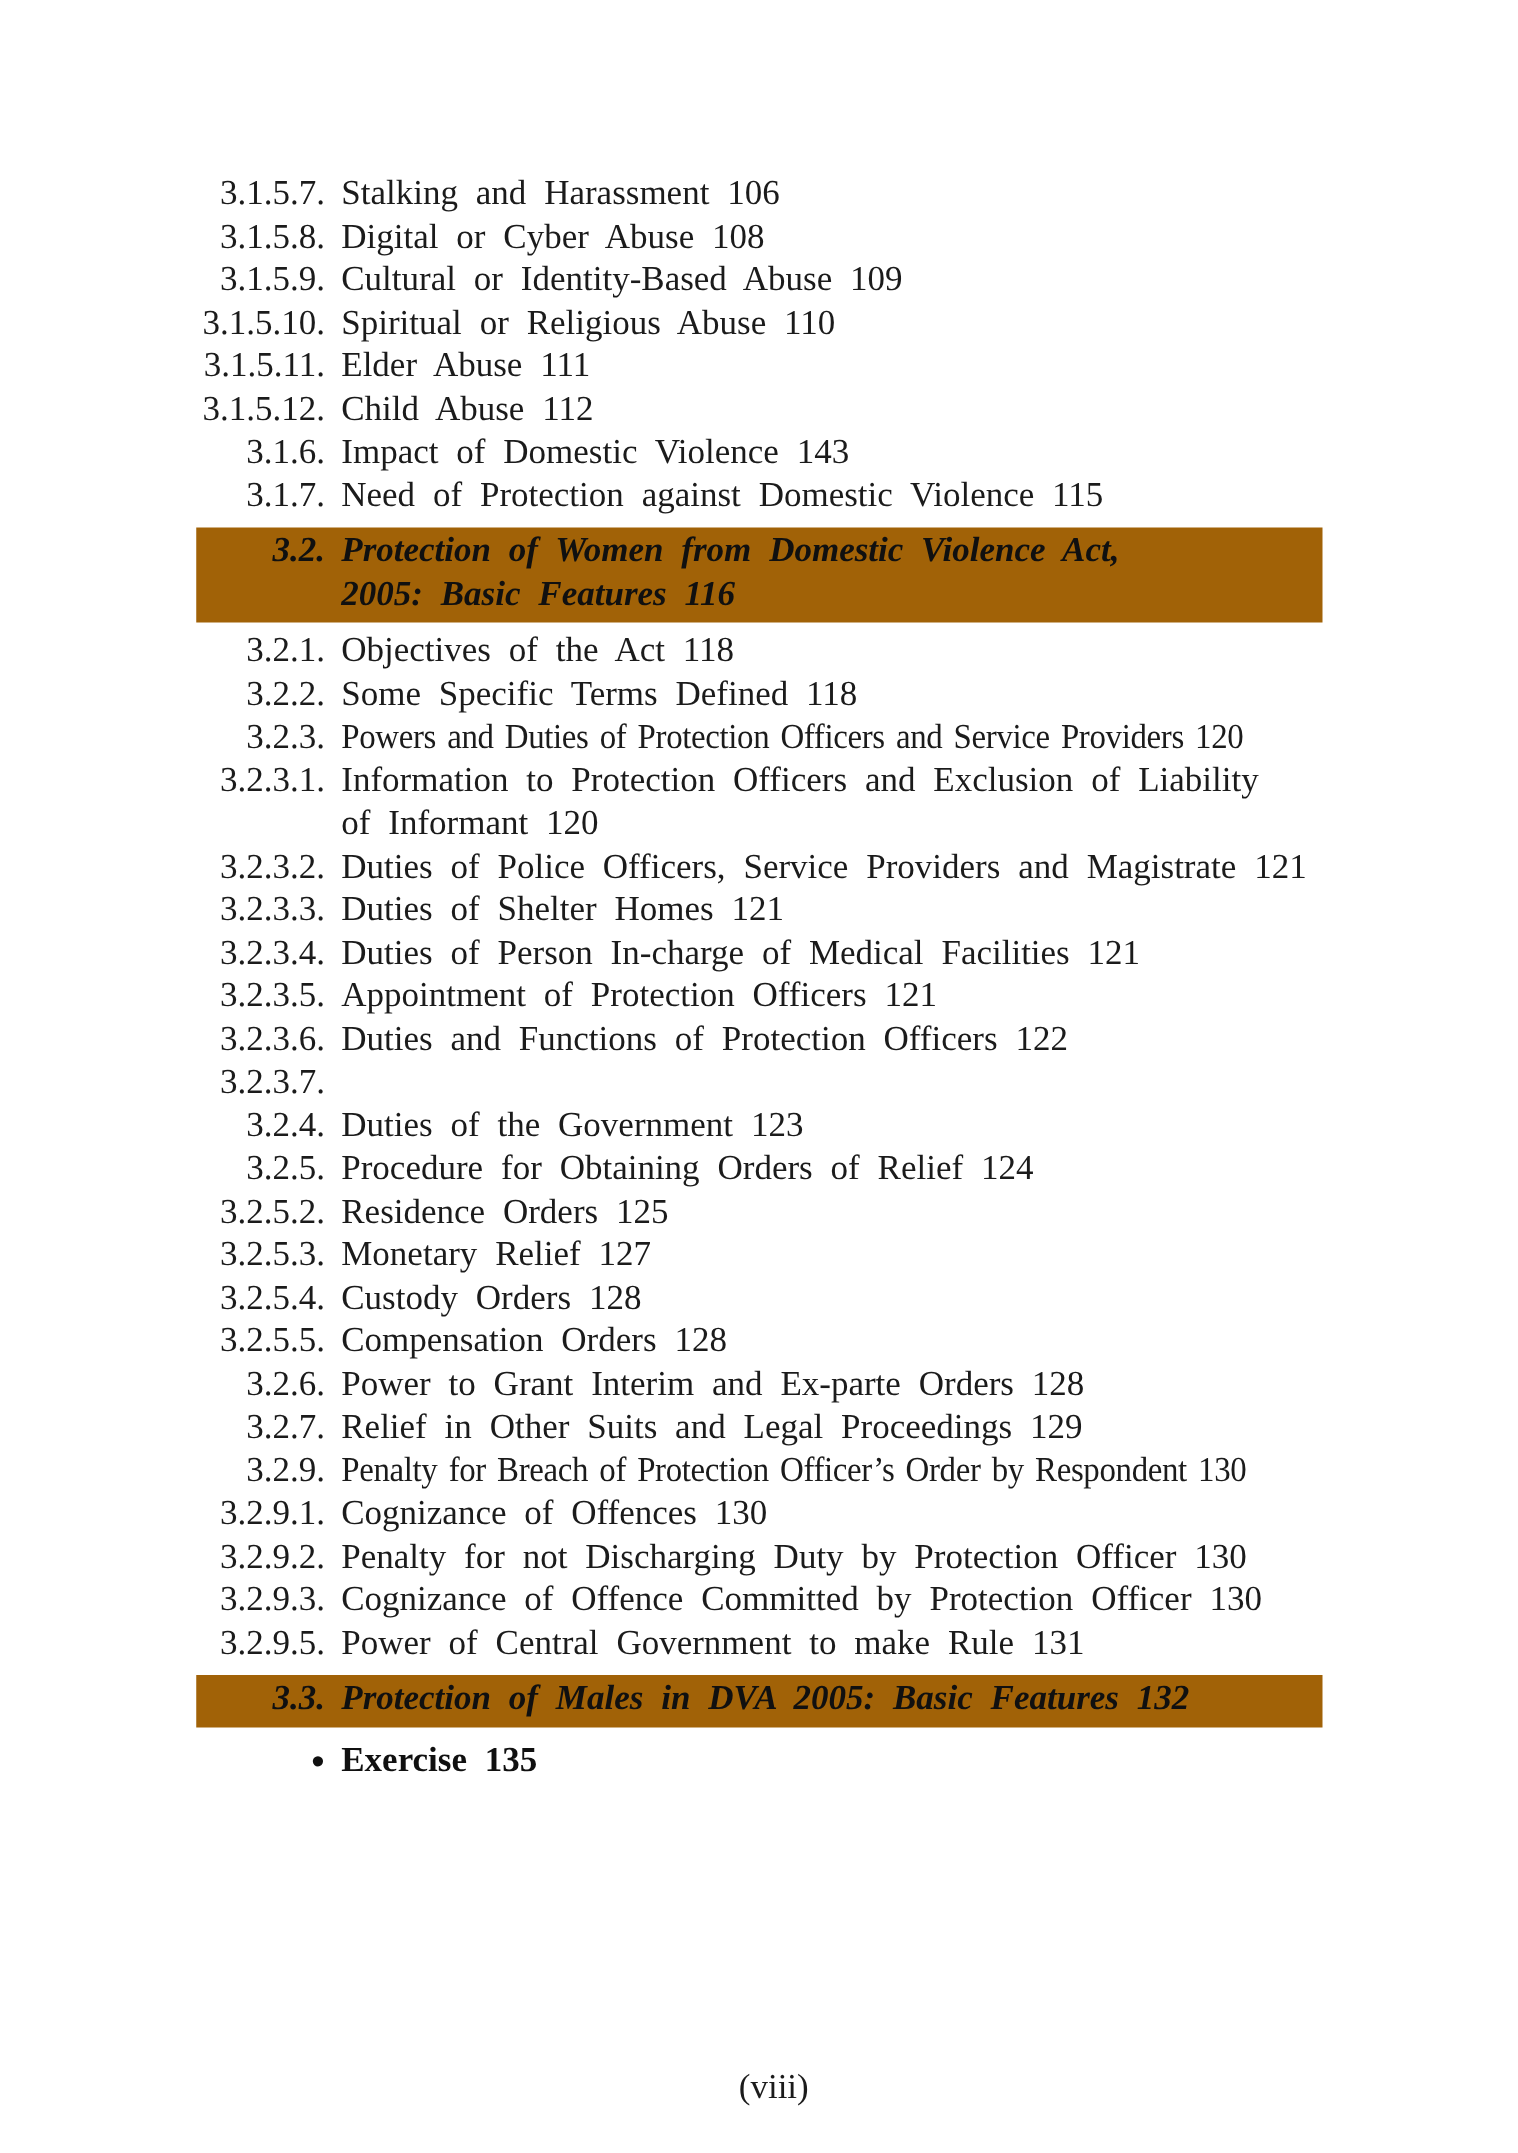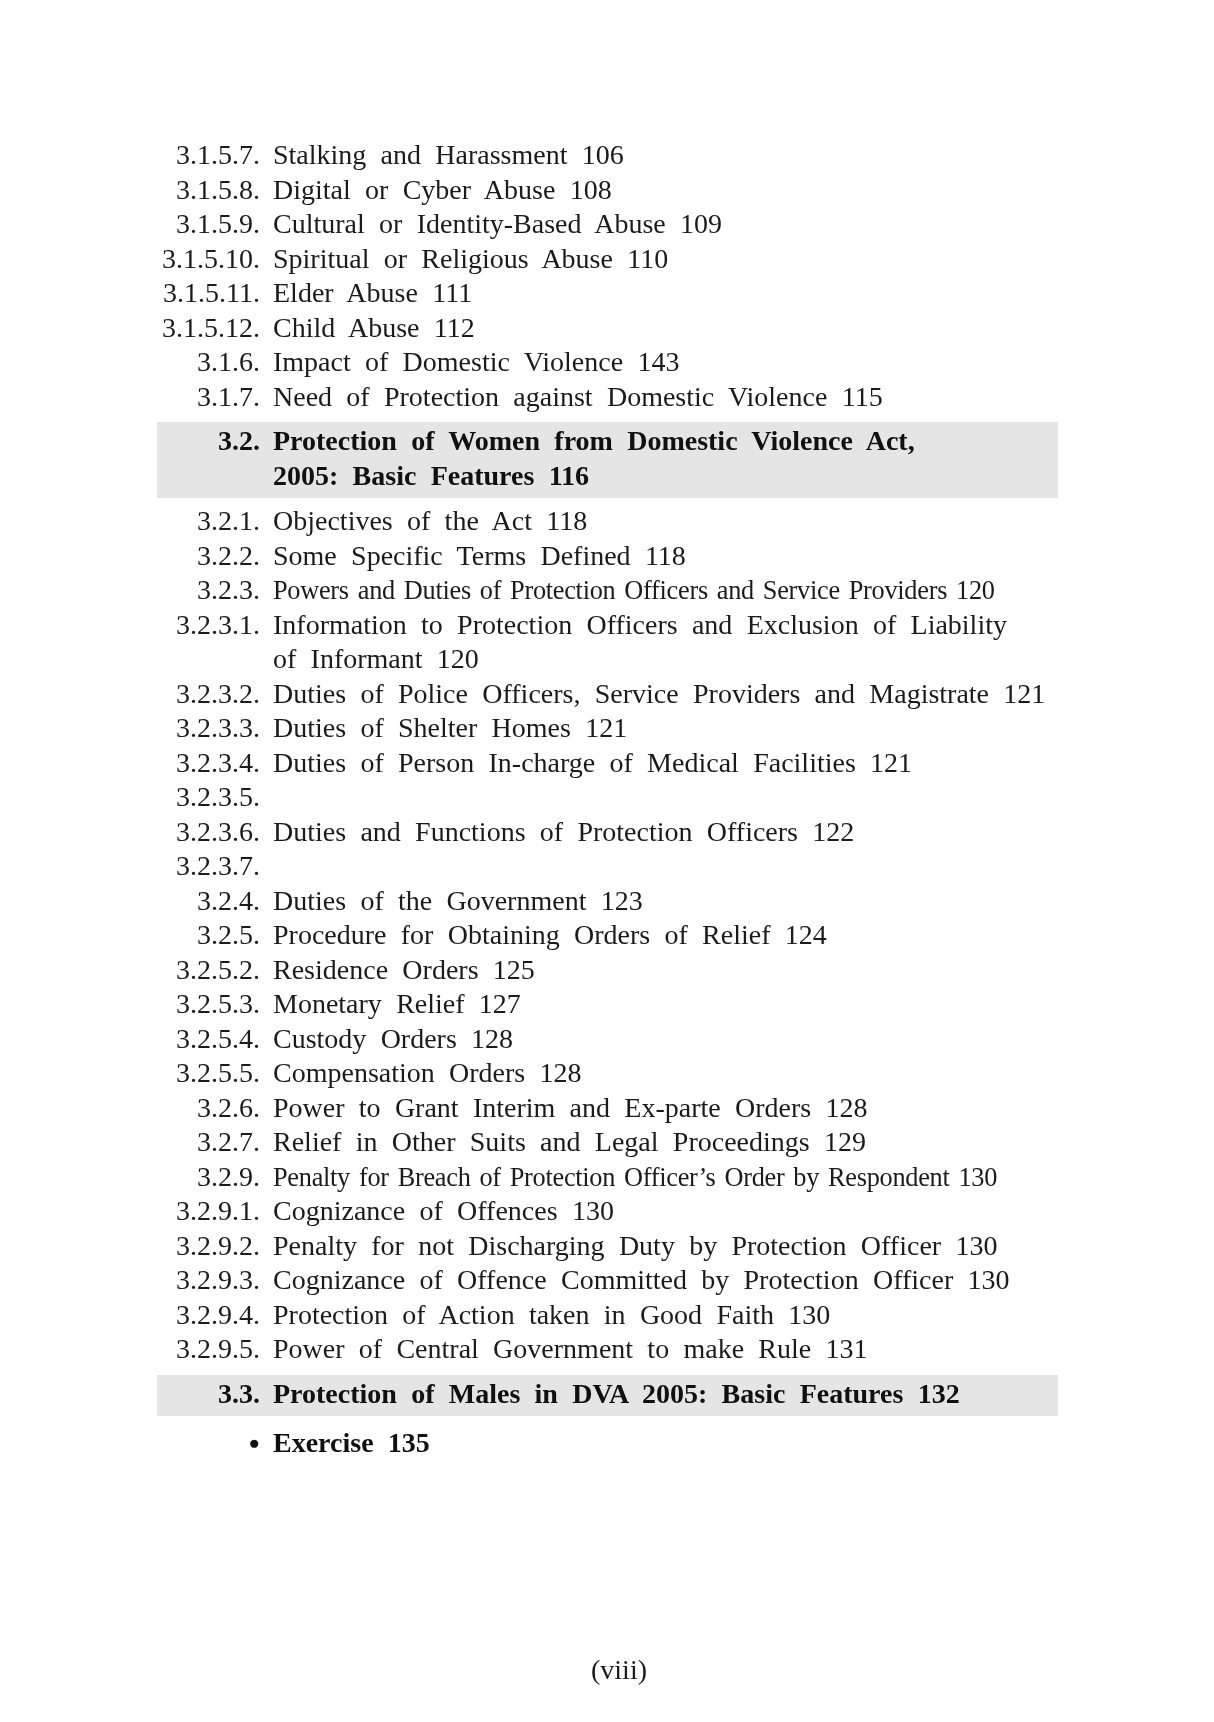--- a/index.html
+++ b/index.html
@@ -24,23 +24,24 @@
     flex:0 0 103px;
     text-align:right;
     padding-right:13px;
     word-spacing:normal;
     white-space:nowrap;
   }
   .txt { flex:1 1 auto; min-width:0; }
   .line { display:block; white-space:nowrap; }
   .bold { font-weight:bold; color:#101010; }
   .hl {
-    background:#e5e5e5;
+    background:#a16207;
     margin:8px 0 6px 0;
     padding:2px 0 5px 0;
+    font-style:italic;
   }
   .cond .txt {
     letter-spacing:-0.3px;
     word-spacing:0.10em;
     transform:scaleX(0.94);
     transform-origin:0 50%;
   }
   .ex { margin-top:10px; }
   .ex .num { font-size:19px; line-height:34.5px; }
   .footer {
@@ -151,20 +152,23 @@
         </span>
       </div>
       <div class="row">
         <span class="num">3.2.3.4.</span>
         <span class="txt">
           <span class="line">Duties of Person In-charge of Medical Facilities <span class="pg">121</span></span>
         </span>
       </div>
       <div class="row">
         <span class="num">3.2.3.5.</span>
+        <span class="txt">
+          <span class="line">Appointment of Protection Officers <span class="pg">121</span></span>
+        </span>
       </div>
       <div class="row">
         <span class="num">3.2.3.6.</span>
         <span class="txt">
           <span class="line">Duties and Functions of Protection Officers <span class="pg">122</span></span>
         </span>
       </div>
       <div class="row">
         <span class="num">3.2.3.7.</span>
       </div>
@@ -231,26 +235,20 @@
       <div class="row">
         <span class="num">3.2.9.2.</span>
         <span class="txt">
           <span class="line">Penalty for not Discharging Duty by Protection Officer <span class="pg">130</span></span>
         </span>
       </div>
       <div class="row">
         <span class="num">3.2.9.3.</span>
         <span class="txt">
           <span class="line">Cognizance of Offence Committed by Protection Officer <span class="pg">130</span></span>
-        </span>
-      </div>
-      <div class="row">
-        <span class="num">3.2.9.4.</span>
-        <span class="txt">
-          <span class="line">Protection of Action taken in Good Faith <span class="pg">130</span></span>
         </span>
       </div>
       <div class="row">
         <span class="num">3.2.9.5.</span>
         <span class="txt">
           <span class="line">Power of Central Government to make Rule <span class="pg">131</span></span>
         </span>
       </div>
       <div class="row hl bold">
         <span class="num">3.3.</span>

